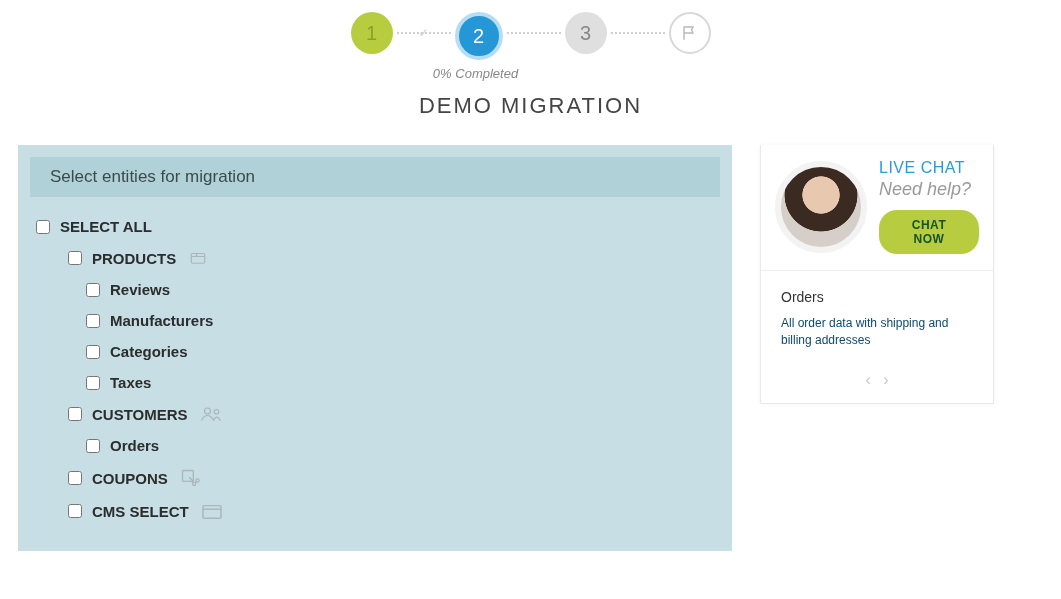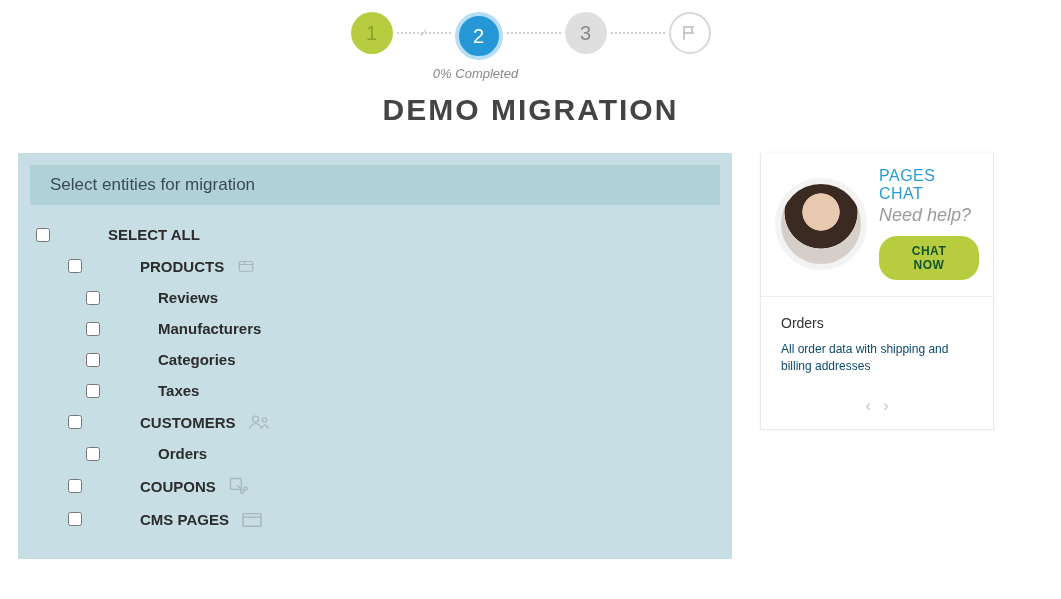--- a/index.html
+++ b/index.html
@@ -62,25 +62,25 @@
     .completed {
       text-align: center;
       font-style: italic;
       color: #888;
       font-size: 13px;
       margin-top: 6px;
       margin-left: -110px;
     }
     .title {
       text-align: center;
-      font-size: 30px;
+      font-size: 22px;
       letter-spacing: 2px;
       color: #444;
       margin-top: 12px;
-      font-weight: 700;
+      font-weight: 400;
     }
     .content {
       display: flex;
       gap: 28px;
       padding: 26px 18px 0 18px;
       align-items: flex-start;
     }
     .panel {
       background: #c6dee4;
       width: 714px;
@@ -102,21 +102,21 @@
       gap: 10px;
       padding: 7px 0;
     }
     .row input[type=checkbox] {
       width: 14px; height: 14px;
       margin-left: 0;
     }
     .lvl0 { padding-left: 0; }
     .lvl1 { padding-left: 32px; }
     .lvl2 { padding-left: 50px; }
-    .lbl { font-size: 15px; color: #2c2c2c; margin-left: 48px; }
+    .lbl { font-size: 15px; color: #2c2c2c; }
     .lbl.bold { font-weight: 700; }
     .cat-icon {
       display: inline-flex;
       color: #aab7bb;
       margin-left: 2px;
     }
     .sidebar {
       width: 234px;
       border: 1px solid #e9e9e9;
       border-top: none;
@@ -255,37 +255,37 @@
               <rect x="3" y="3" width="13" height="13" rx="1"></rect>
               <circle cx="17" cy="19" r="2"></circle>
               <circle cx="21" cy="15" r="2"></circle>
               <path d="M16 16l-5-5"></path>
             </svg>
         </span>
       </div>
 
       <div class="row lvl1">
         <input type="checkbox" style="">
-        <span class="lbl bold">CMS PAGES</span>
+        <span class="lbl bold">CMS SELECT</span>
         <span class="cat-icon">
           <svg width="22" height="18" viewBox="0 0 24 20" fill="none" stroke="#a9b7bb" stroke-width="1.6">
               <rect x="2" y="4" width="20" height="14" rx="1"></rect>
               <path d="M2 8h20"></path>
             </svg>
         </span>
       </div>
 
     </div>
   </div>
 
   <div class="sidebar">
     <div class="chat-card">
       <div class="avatar"></div>
       <div class="chat-txt">
-        <div class="chat-title">PAGES CHAT</div>
+        <div class="chat-title">LIVE CHAT</div>
         <div class="chat-sub">Need help?</div>
         <button class="chat-btn">CHAT NOW</button>
       </div>
     </div>
     <div class="info-card">
       <div class="info-title">Orders</div>
       <div class="info-desc">All order data with shipping and billing addresses</div>
     </div>
     <div class="nav-arrows">
       <span>‹</span>

